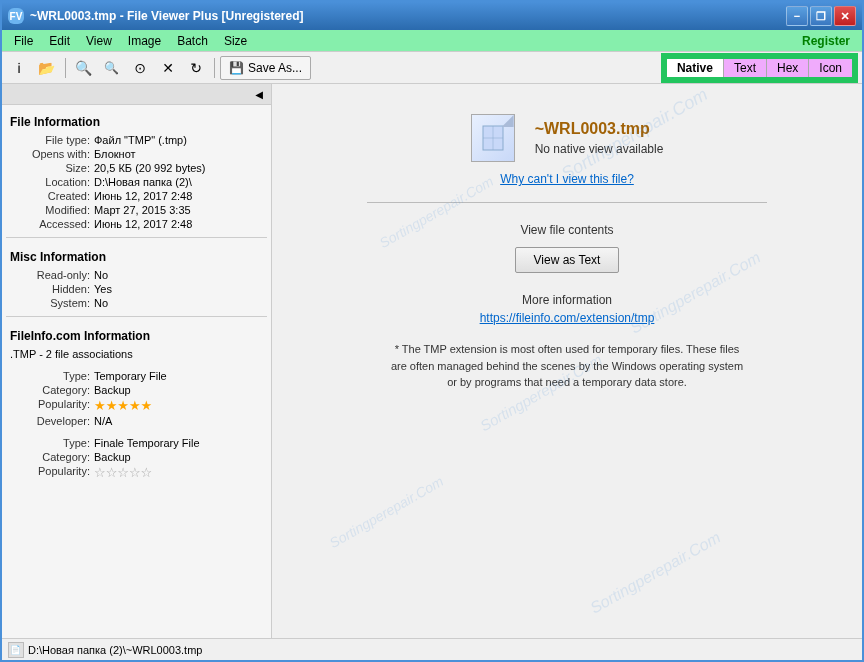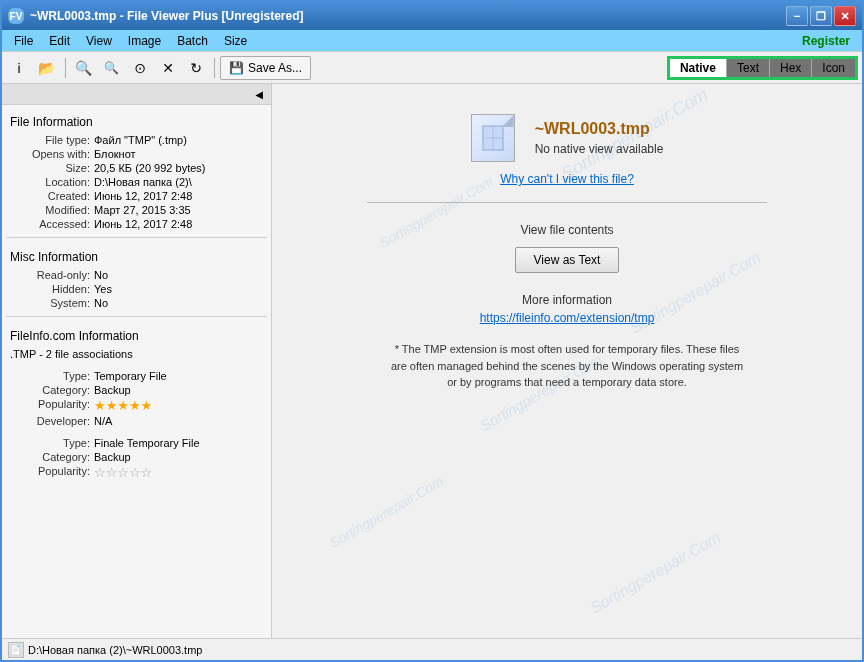--- a/index.html
+++ b/index.html
@@ -47,21 +47,21 @@
       background: linear-gradient(to bottom, #5aa0e0, #3a78c0);
       cursor: pointer;
       display: flex; align-items: center; justify-content: center;
       color: white; font-size: 11px;
       border-radius: 2px;
     }
     .titlebar-btn.close { background: linear-gradient(to bottom, #e05050, #c02020); }
 
     
     .menubar {
-      background: #7dd3fc;
+      background: #86efac;
       height: 22px;
       display: flex;
       align-items: center;
       padding: 0 4px;
       border-bottom: 1px solid #ccc;
       flex-shrink: 0;
     }
     .menubar-item {
       padding: 2px 8px;
       cursor: pointer;
@@ -104,27 +104,27 @@
       background: #f5f5f5;
       padding: 2px 8px;
       cursor: pointer;
       font-size: 12px;
       border-radius: 2px;
       height: 24px;
     }
     .view-tabs {
       margin-left: auto;
       display: flex;
-      border: 3px solid #22c55e;
+      border: 6px solid #22c55e;
     }
     .view-tab {
       padding: 2px 10px;
       border-right: 1px solid #aaa;
       cursor: pointer;
-      background: #737373;
+      background: #f0abfc;
       font-size: 12px;
     }
     .view-tab:last-child { border-right: none; }
     .view-tab.active { background: white; font-weight: bold; }
 
     
     .main {
       display: flex;
       flex: 1;
       overflow: hidden;
@@ -153,21 +153,21 @@
       cursor: pointer;
       display: flex; align-items: center; justify-content: center;
       font-size: 10px;
     }
     .left-panel-content {
       flex: 1;
       overflow-y: auto;
       padding: 4px 0;
     }
     .section-title {
-      font-weight: normal;
+      font-weight: bold;
       padding: 6px 8px 4px 8px;
       font-size: 12px;
       color: #000;
     }
     .info-row {
       display: flex;
       padding: 1px 8px;
       font-size: 11px;
     }
     .info-label {

